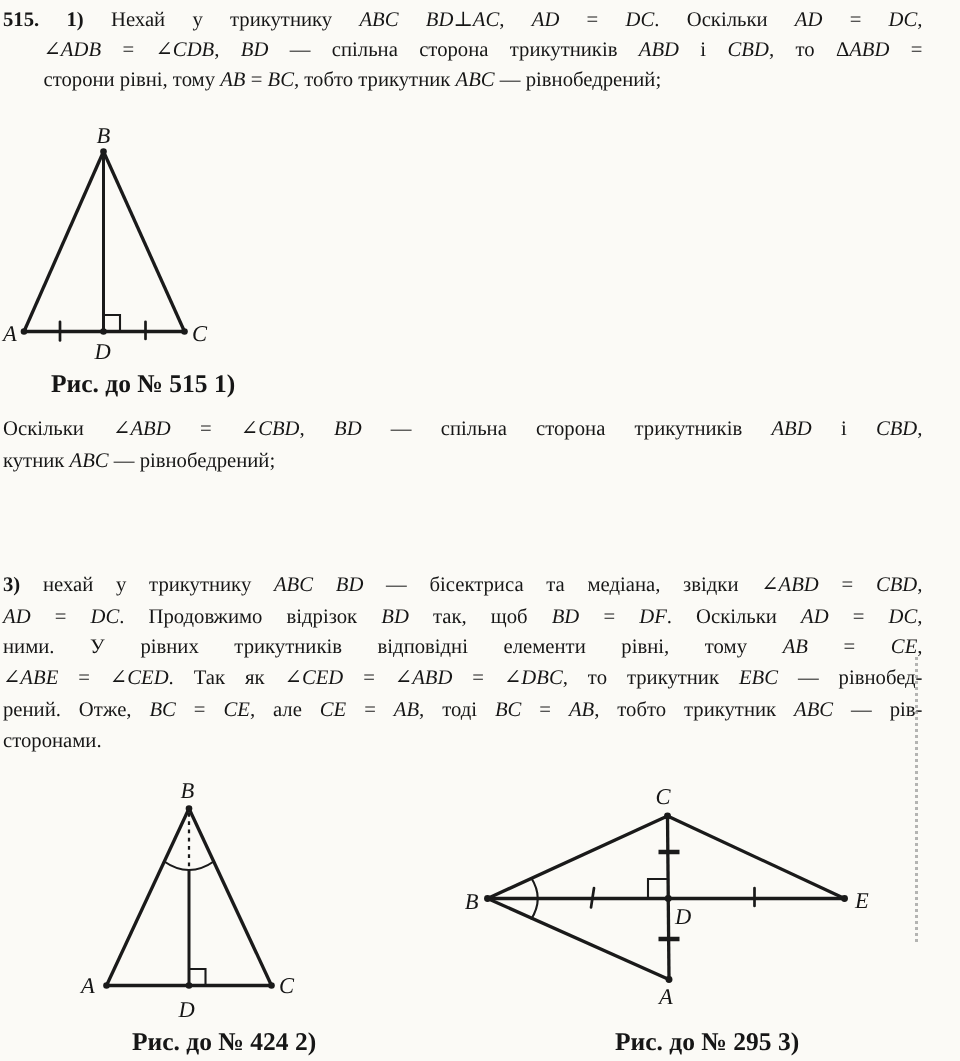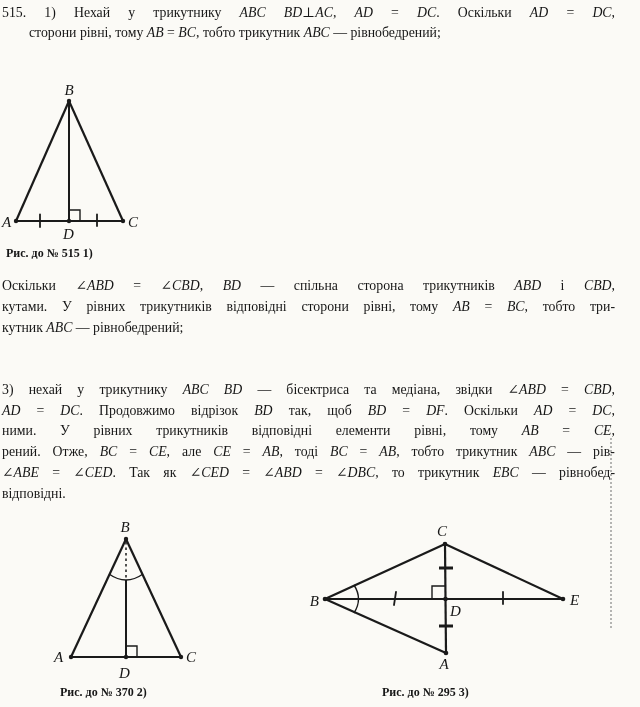--- a/index.html
+++ b/index.html
@@ -5,42 +5,43 @@
   html,body{margin:0;padding:0;}
   body{
     width:640px;height:707px;position:relative;overflow:hidden;
     background:#fbfaf6;color:#161616;
     font-family:"Liberation Serif","DejaVu Serif","DejaVu Sans",serif;
   }
   .para{position:absolute;}
   .tl{font-size:13.8px;text-align:justify;text-align-last:justify;white-space:normal;}
   .tl.last{text-align-last:left;}
   .tl.ind{padding-left:27px;}
-  .bnum{font-weight:normal;}
+  .bnum{font-weight:bold;}
   .tl i{font-style:italic;}
-  .caption{position:absolute;font-weight:bold;font-size:12px;white-space:nowrap;}
+  .caption{position:absolute;font-weight:bold;font-size:17px;white-space:nowrap;margin-left:28px;}
   .fig{position:absolute;}
   .fig line,.fig path{stroke:#1a1a1a;fill:none;}
   .fig .side{stroke-width:2.2;}
   .fig .cev{stroke-width:2;}
   .fig .thin{stroke-width:1.4;}
   .fig .tick{stroke-width:1.8;stroke-linecap:round;}
   .fig .tick2{stroke-width:3;stroke-linecap:butt;}
   .fig .dash{stroke-width:1.5;stroke-dasharray:2.5,3;}
   .fig circle{fill:#1a1a1a;stroke:none;}
   .fig text{fill:#161616;font-style:italic;font-size:15px;
     font-family:"Liberation Serif","DejaVu Serif","DejaVu Sans",serif;}
   .edge-dots{position:absolute;left:610px;top:438px;height:190px;width:0;
     border-left:2px dotted #8f8f8f;opacity:.65;}
 </style>
 </head>
 <body>
 
 <div class="para" style="left:2px;top:3px;width:613px;line-height:20.2px">
   <div class="tl"><span class="bnum">515.</span> <span class="bnum">1)</span> <span>Нехай у трикутнику <i>ABC</i> <i>BD</i>⊥<i>AC</i>, <i>AD</i> = <i>DC</i>. Оскільки <i>AD</i> = <i>DC</i>,</span></div>
+  <div class="tl ind"><span>∠<i>ADB</i> = ∠<i>CDB</i>, <i>BD</i> — спільна сторона трикутників <i>ABD</i> і <i>CBD</i>, то Δ<i>ABD</i> =</span></div>
   <div class="tl ind last"><span>сторони рівні, тому <i>AB</i> = <i>BC</i>, тобто трикутник <i>ABC</i> — рівнобедрений;</span></div>
 </div>
 
 <svg class="fig" style="left:0;top:80px" width="150" height="168" viewBox="0 0 150 168">
   <line class="side" x1="16" y1="141" x2="69" y2="21"></line>
   <line class="side" x1="69" y1="21" x2="123" y2="141"></line>
   <line class="side" x1="16" y1="141" x2="123" y2="141"></line>
   <line class="cev" x1="69" y1="21" x2="69" y2="141"></line>
   <path class="thin" d="M 69 130 L 80 130 L 80 141"></path>
   <line class="tick" x1="40" y1="134.5" x2="40" y2="147"></line>
@@ -51,51 +52,50 @@
   <circle cx="69" cy="141" r="2.2"></circle>
   <text x="69" y="15" text-anchor="middle">B</text>
   <text x="2" y="147">A</text>
   <text x="128" y="147">C</text>
   <text x="63" y="159">D</text>
 </svg>
 <div class="caption" style="left:6px;top:246px">Рис. до № 515 1)</div>
 
 <div class="para" style="left:2px;top:276px;width:613px;line-height:20.8px">
   <div class="tl"><span>Оскільки ∠<i>ABD</i> = ∠<i>CBD</i>, <i>BD</i> — спільна сторона трикутників <i>ABD</i> і <i>CBD</i>,</span></div>
-  <div class="tl"><span>кутами. У рівних трикутників відповідні сторони рівні, тому <i>AB</i> = <i>BC</i>, тобто три-</span></div>
   <div class="tl last"><span>кутник <i>ABC</i> — рівнобедрений;</span></div>
 </div>
 
 <div class="para" style="left:2px;top:380px;width:613px;line-height:20.7px">
   <div class="tl"><span class="bnum">3)</span> <span>нехай у трикутнику <i>ABC</i> <i>BD</i> — бісектриса та медіана, звідки ∠<i>ABD</i> = <i>CBD</i>,</span></div>
   <div class="tl"><span><i>AD</i> = <i>DC</i>. Продовжимо відрізок <i>BD</i> так, щоб <i>BD</i> = <i>DF</i>. Оскільки <i>AD</i> = <i>DC</i>,</span></div>
   <div class="tl"><span>ними. У рівних трикутників відповідні елементи рівні, тому <i>AB</i> = <i>CE</i>,</span></div>
+  <div class="tl"><span>∠<i>ABE</i> = ∠<i>CED</i>. Так як ∠<i>CED</i> = ∠<i>ABD</i> = ∠<i>DBC</i>, то трикутник <i>EBC</i> — рівнобед-</span></div>
   <div class="tl"><span>рений. Отже, <i>BC</i> = <i>CE</i>, але <i>CE</i> = <i>AB</i>, тоді <i>BC</i> = <i>AB</i>, тобто трикутник <i>ABC</i> — рів-</span></div>
-  <div class="tl"><span>∠<i>ABE</i> = ∠<i>CED</i>. Так як ∠<i>CED</i> = ∠<i>ABD</i> = ∠<i>DBC</i>, то трикутник <i>EBC</i> — рівнобед-</span></div>
-  <div class="tl last"><span>відповідні.</span></div>
+  <div class="tl last"><span>сторонами.</span></div>
 </div>
 
 <svg class="fig" style="left:40px;top:518px" width="170" height="168" viewBox="0 0 170 168">
   <line class="side" x1="31" y1="139" x2="86" y2="21"></line>
   <line class="side" x1="86" y1="21" x2="141" y2="139"></line>
   <line class="side" x1="31" y1="139" x2="141" y2="139"></line>
   <line class="dash" x1="86" y1="24" x2="86" y2="62"></line>
   <line class="cev" x1="86" y1="62" x2="86" y2="139"></line>
   <path class="thin" d="M 69 56 Q 86 68 103 56"></path>
   <path class="thin" d="M 86 128 L 97 128 L 97 139"></path>
   <circle cx="86" cy="21" r="2.2"></circle>
   <circle cx="31" cy="139" r="2.2"></circle>
   <circle cx="141" cy="139" r="2.2"></circle>
   <circle cx="86" cy="139" r="2.2"></circle>
   <text x="85" y="14" text-anchor="middle">B</text>
   <text x="14" y="144">A</text>
   <text x="146" y="144">C</text>
   <text x="79" y="160">D</text>
 </svg>
-<div class="caption" style="left:60px;top:685px">Рис. до № 370 2)</div>
+<div class="caption" style="left:60px;top:685px">Рис. до № 424 2)</div>
 
 <svg class="fig" style="left:295px;top:520px" width="322" height="152" viewBox="0 0 322 152">
   <line class="side" x1="30" y1="79" x2="268" y2="79"></line>
   <line class="side" x1="30" y1="79" x2="150" y2="24"></line>
   <line class="side" x1="150" y1="24" x2="268" y2="79"></line>
   <line class="side" x1="30" y1="79" x2="151" y2="133"></line>
   <line class="side" x1="150" y1="24" x2="151" y2="133"></line>
   <path class="thin" d="M 137 79 L 137 66 L 150 66"></path>
   <line class="tick" x1="101" y1="72" x2="99" y2="85"></line>
   <line class="tick" x1="208" y1="72" x2="208" y2="84"></line>

